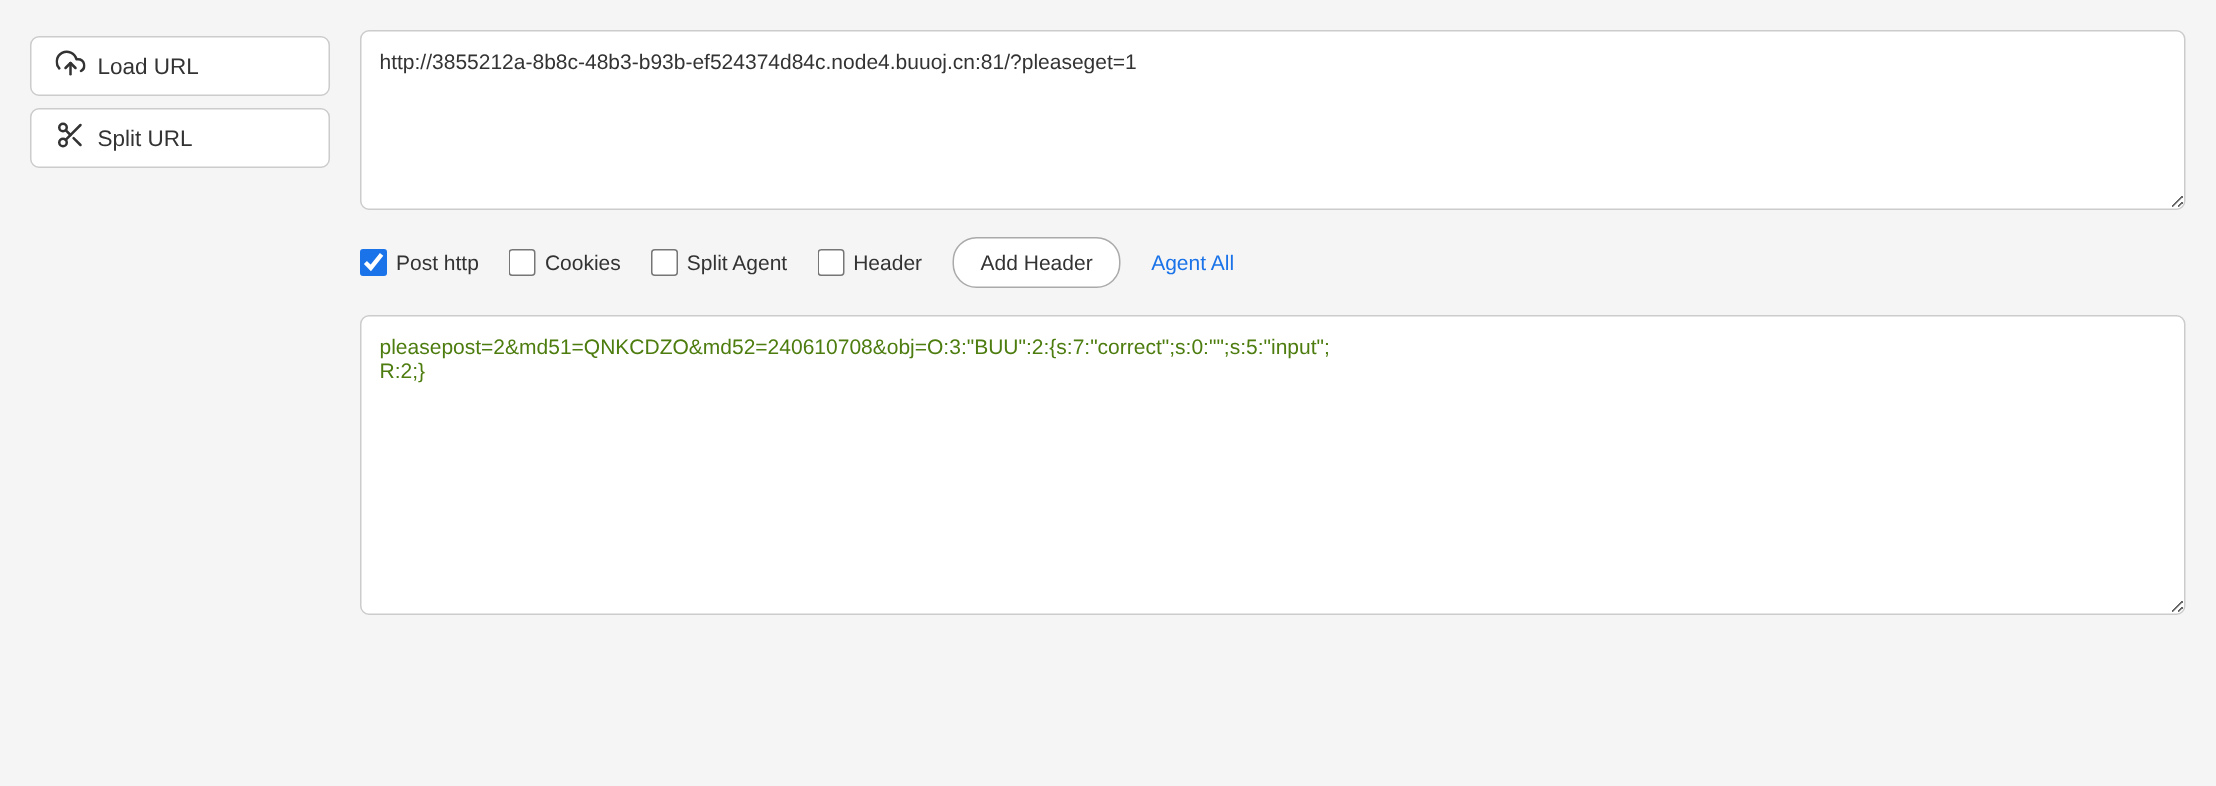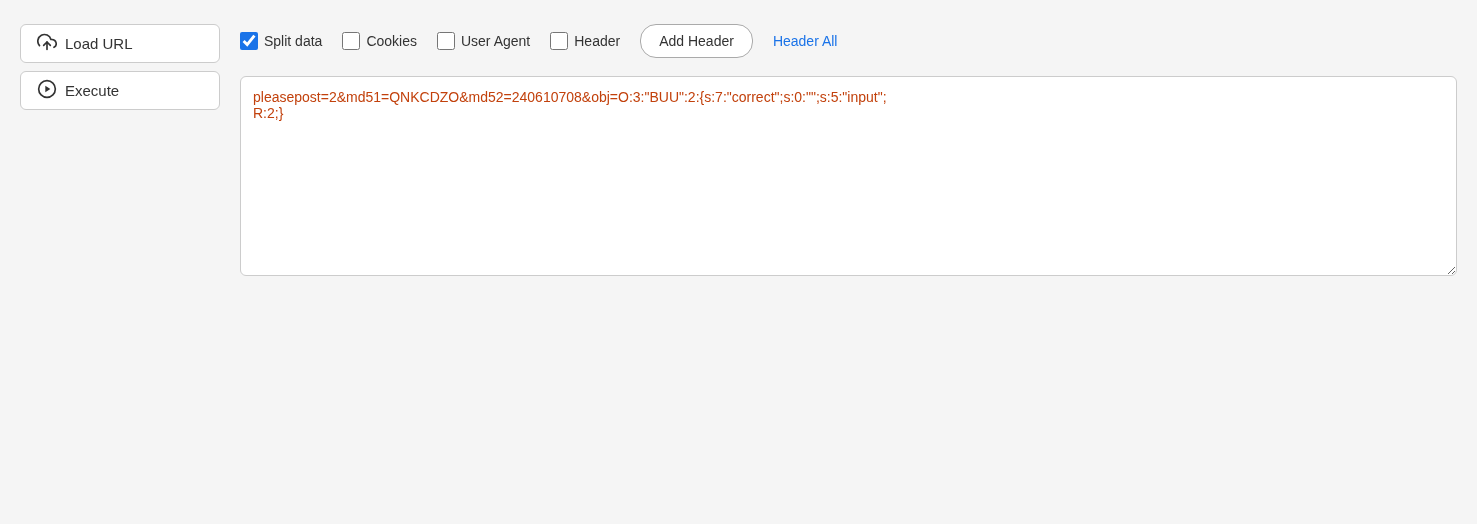--- a/index.html
+++ b/index.html
@@ -119,21 +119,21 @@
       font-weight: 500;
       text-decoration: none;
     }
 
     .post-data-textarea {
       width: 100%;
       border: 1px solid #ccc;
       border-radius: 6px;
       padding: 12px;
       font-size: 14px;
-      color: #c2410c;
+      color: #4d7c0f;
       resize: both;
       min-height: 200px;
       font-family: Arial, sans-serif;
       outline: none;
       background: #fff;
     }
   </style>
 </head>
 <body>
 
@@ -144,62 +144,66 @@
       <span>
         <svg width="20" height="20" viewBox="0 0 24 24" fill="none" stroke="#333" stroke-width="2" stroke-linecap="round" stroke-linejoin="round">
           <polyline points="16 16 12 12 8 16"></polyline>
           <line x1="12" y1="12" x2="12" y2="21"></line>
           <path d="M20.39 18.39A5 5 0 0 0 18 9h-1.26A8 8 0 1 0 3 16.3"></path>
         </svg>
       </span>
       <span>Load URL</span>
     </button>
 
-
     <button class="sidebar-btn">
       <span>
         <svg width="20" height="20" viewBox="0 0 24 24" fill="none" stroke="#333" stroke-width="2" stroke-linecap="round" stroke-linejoin="round">
-          <circle cx="12" cy="12" r="10"></circle>
-          <polygon points="10 8 16 12 10 16 10 8" fill="#333" stroke="none"></polygon>
+          <circle cx="6" cy="6" r="3"></circle>
+          <circle cx="6" cy="18" r="3"></circle>
+          <line x1="20" y1="4" x2="8.12" y2="15.88"></line>
+          <line x1="14.47" y1="14.48" x2="20" y2="20"></line>
+          <line x1="8.12" y1="8.12" x2="12" y2="12"></line>
         </svg>
       </span>
-      <span>Execute</span>
+      <span>Split URL</span>
     </button>
+
   </div>
 
   <div class="content-area">
 
+    <textarea class="url-textarea" id="url-field" style="">http://3855212a-8b8c-48b3-b93b-ef524374d84c.node4.buuoj.cn:81/?pleaseget=1</textarea>
 
     <div class="controls-row">
       <label class="checkbox-label">
         <input type="checkbox" id="post-data-cb" checked="" style="">
-        <span>Split data</span>
+        <span>Post http</span>
       </label>
 
       <label class="checkbox-label">
         <input type="checkbox" id="referer-cb" style="">
         <span>Cookies</span>
       </label>
 
       <label class="checkbox-label">
         <input type="checkbox" id="user-agent-cb" style="">
-        <span>User Agent</span>
+        <span>Split Agent</span>
       </label>
 
       <label class="checkbox-label">
         <input type="checkbox" id="cookies-cb" style="">
         <span>Header</span>
       </label>
 
       <button class="add-header-btn">
         <span>Add Header</span>
       </button>
 
       <button class="clear-all-btn">
-        <span>Header All</span>
+        <span>Agent All</span>
       </button>
     </div>
 
     <textarea class="post-data-textarea" id="post-data-field" style="">pleasepost=2&amp;md51=QNKCDZO&amp;md52=240610708&amp;obj=O:3:"BUU":2:{s:7:"correct";s:0:"";s:5:"input";
 R:2;}</textarea>
 
   </div>
 </div>
 
 </body></html>

